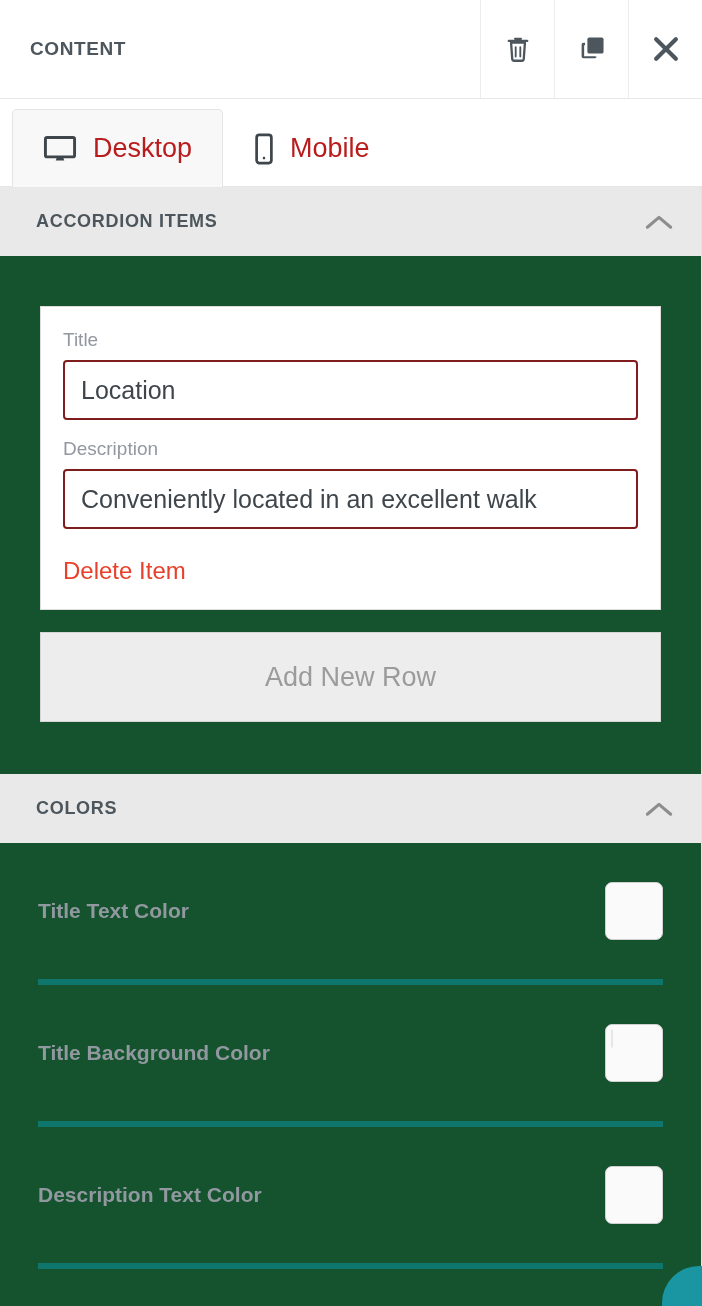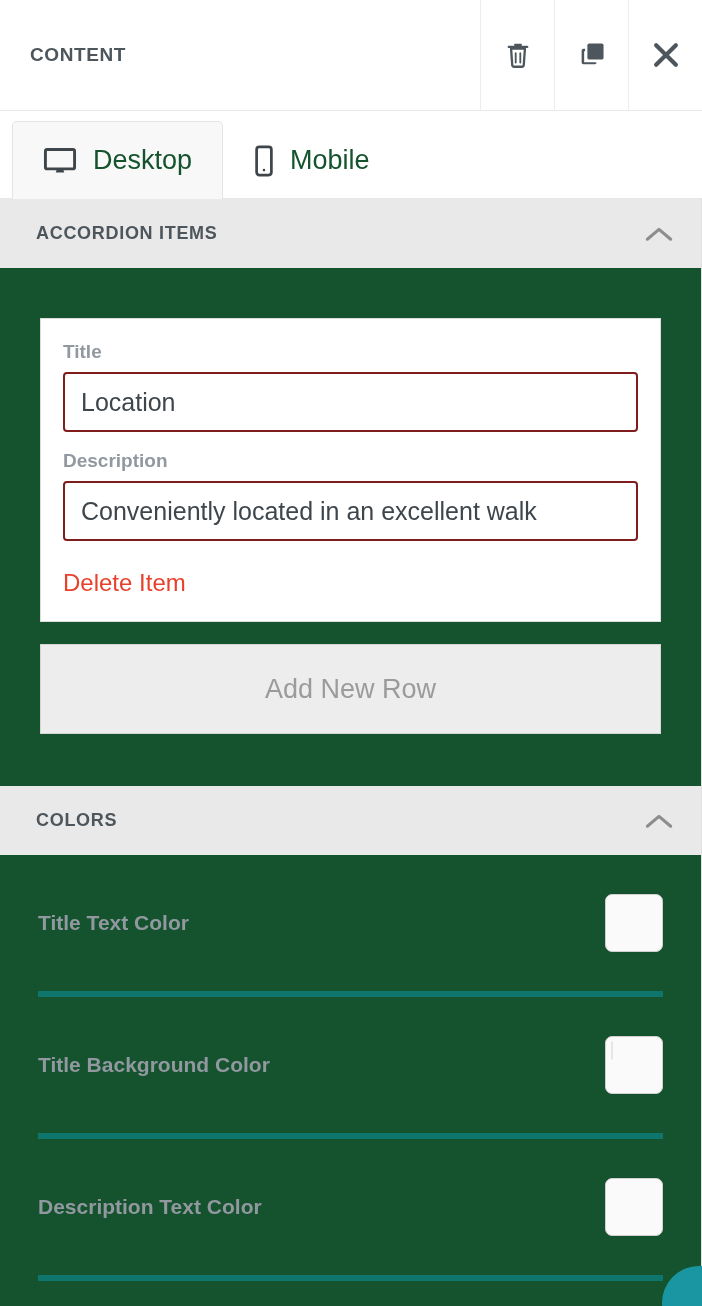--- a/index.html
+++ b/index.html
@@ -22,21 +22,21 @@
     height: 1306px;
     background: #f8f8f8;
     display: flex;
     flex-direction: column;
     position: relative;
     overflow: hidden;
   }
 
   
   .panel-header {
-    height: 111px;
+    height: 99px;
     background: #ffffff;
     display: flex;
     align-items: stretch;
     border-bottom: 1px solid #e8e8e8;
     flex: 0 0 auto;
   }
 
   .panel-header-title {
     flex: 1 1 auto;
     display: flex;
@@ -77,21 +77,21 @@
     flex: 0 0 auto;
   }
 
   .tab {
     height: 78px;
     display: flex;
     align-items: center;
     gap: 16px;
     padding: 0 30px;
     font-size: 27px;
-    color: #14532d;
+    color: #b91c1c;
     cursor: pointer;
     border: 1px solid transparent;
     border-bottom: none;
     border-radius: 5px 5px 0 0;
     position: relative;
     top: 1px;
   }
 
   .tab.active {
     background: #f8f8f8;
@@ -136,21 +136,21 @@
   .section-content { padding: 50px 40px 0 40px; }
 
   .item-card {
     background: #ffffff;
     border: 1px solid #dcdcdc;
     padding: 22px 22px 24px 22px;
   }
 
   .field-label {
     font-size: 19px;
-    font-weight: bold;
+    font-weight: normal;
     color: #9198a0;
     margin-bottom: 9px;
   }
 
   .field-input {
     width: 100%;
     height: 60px;
     border: 2px solid #7f1d1d;
     border-radius: 4px;
     background: #ffffff;

